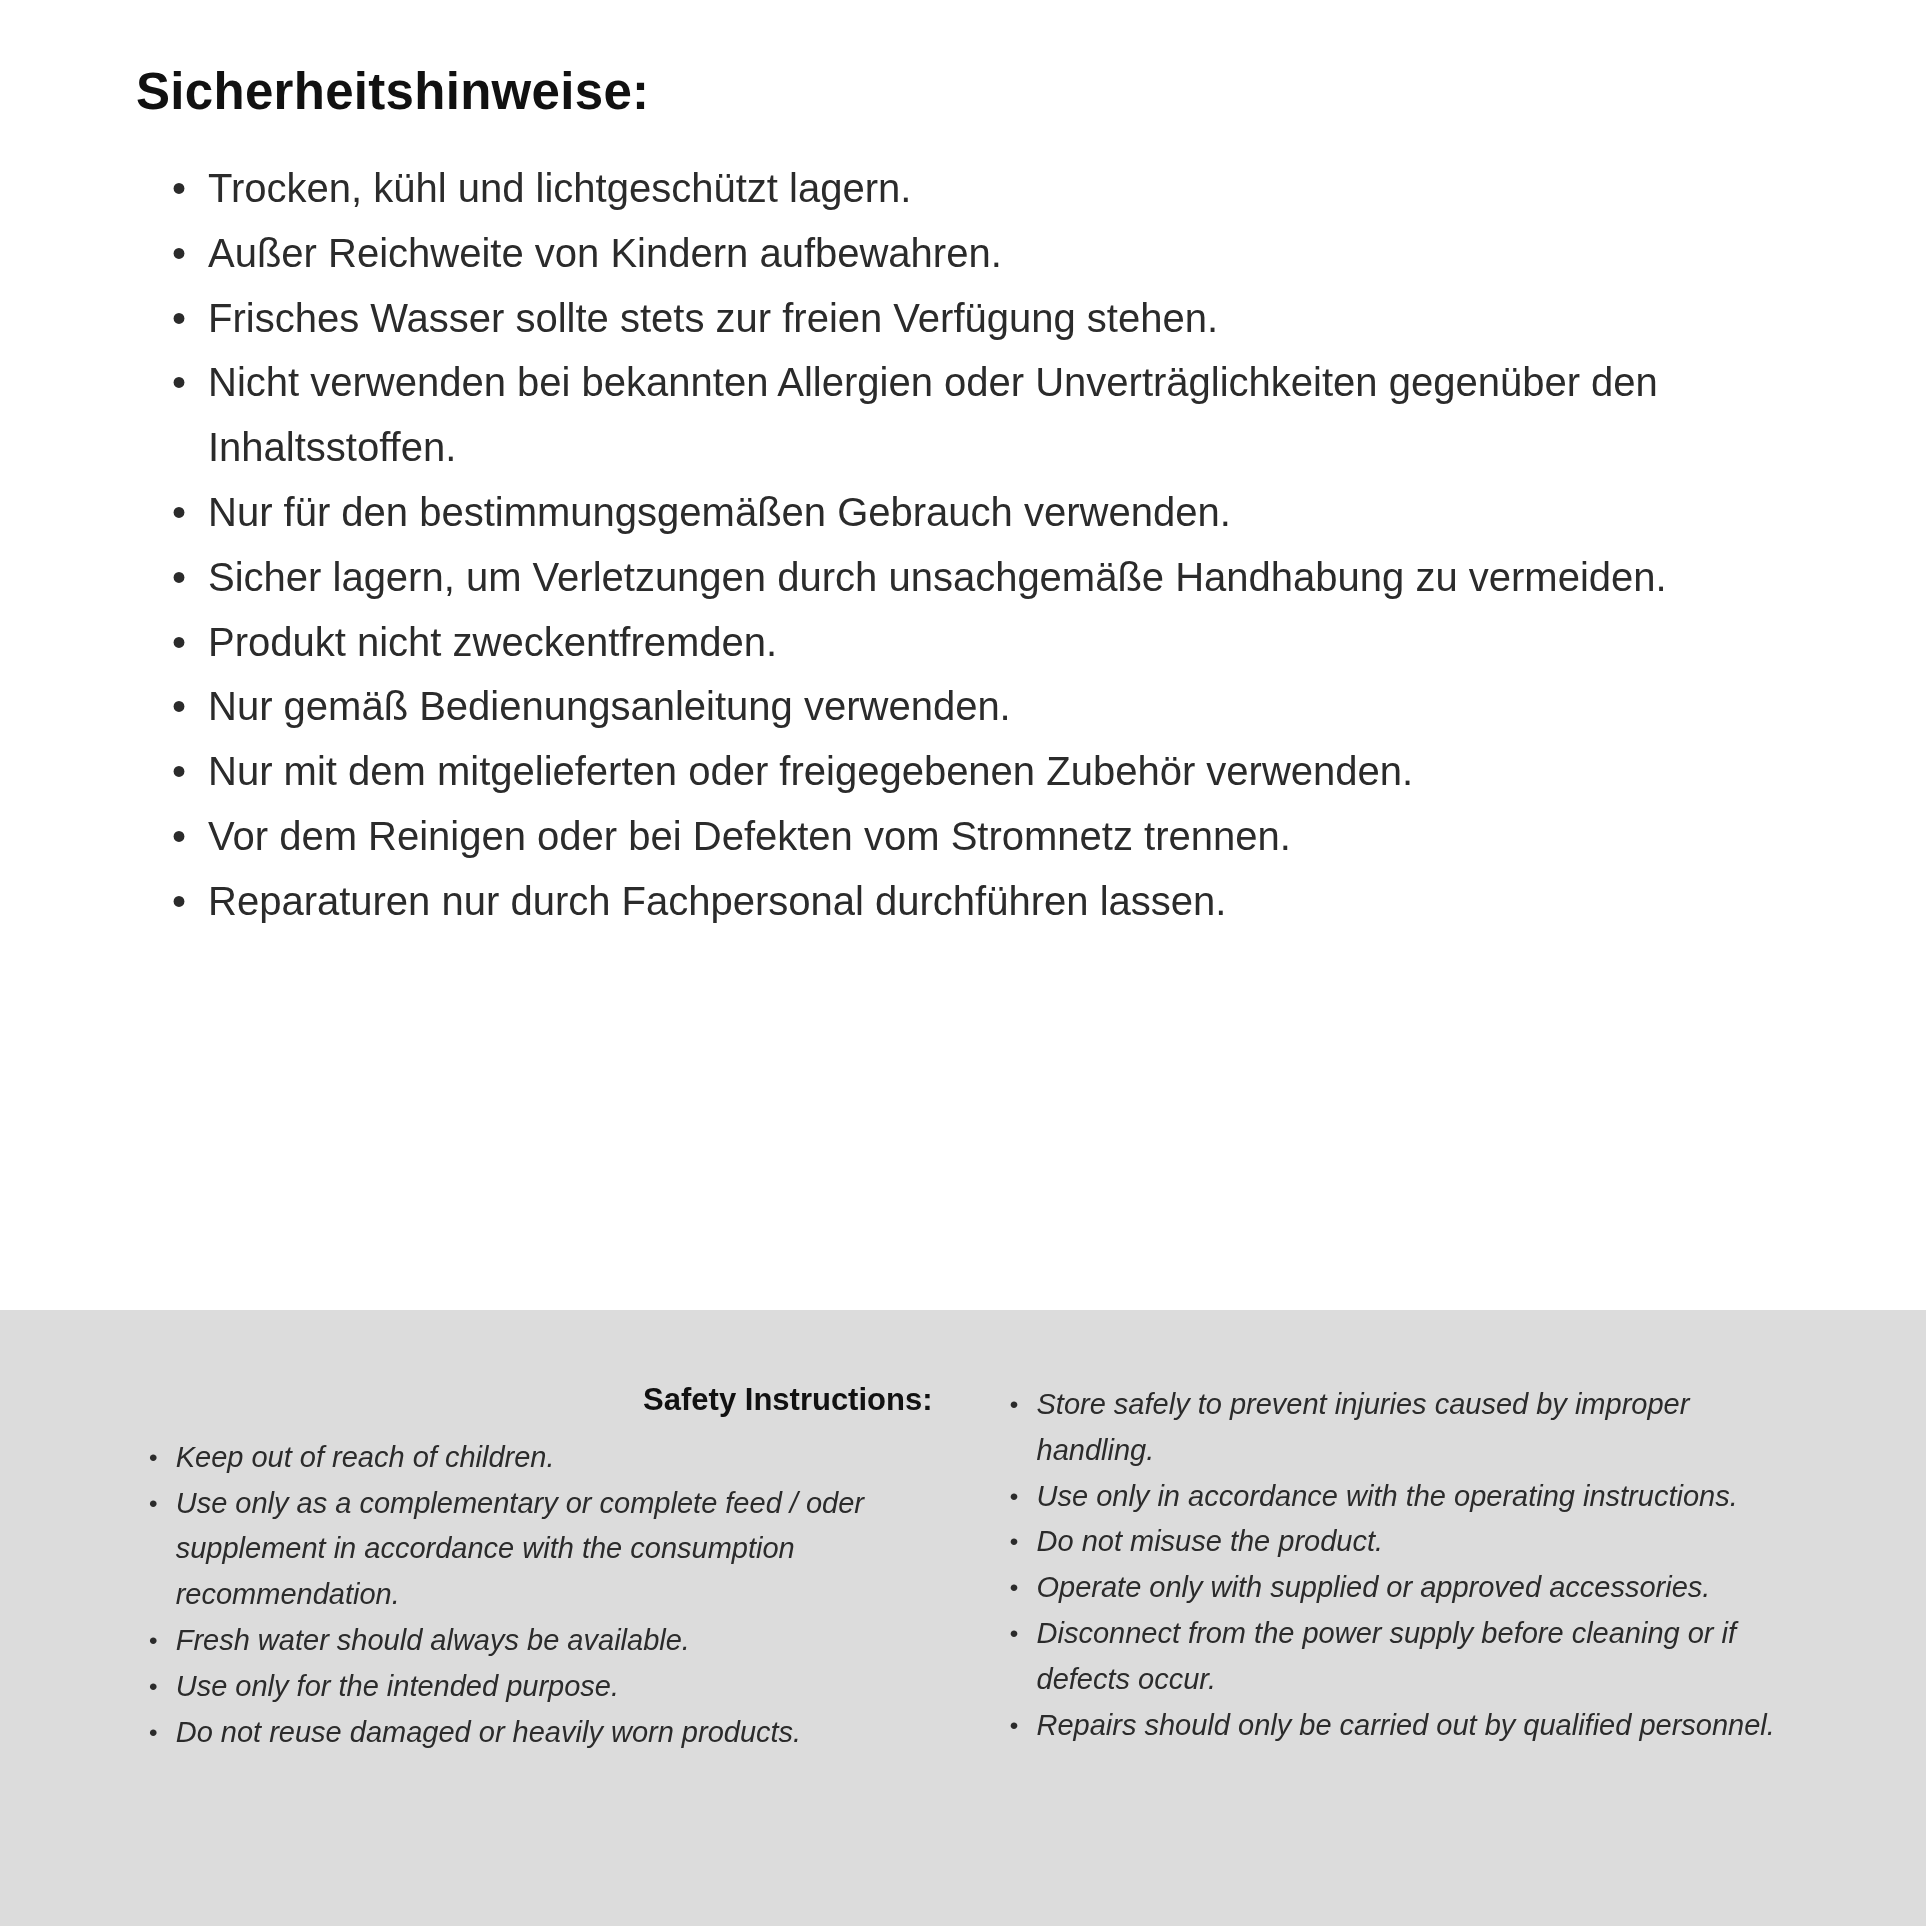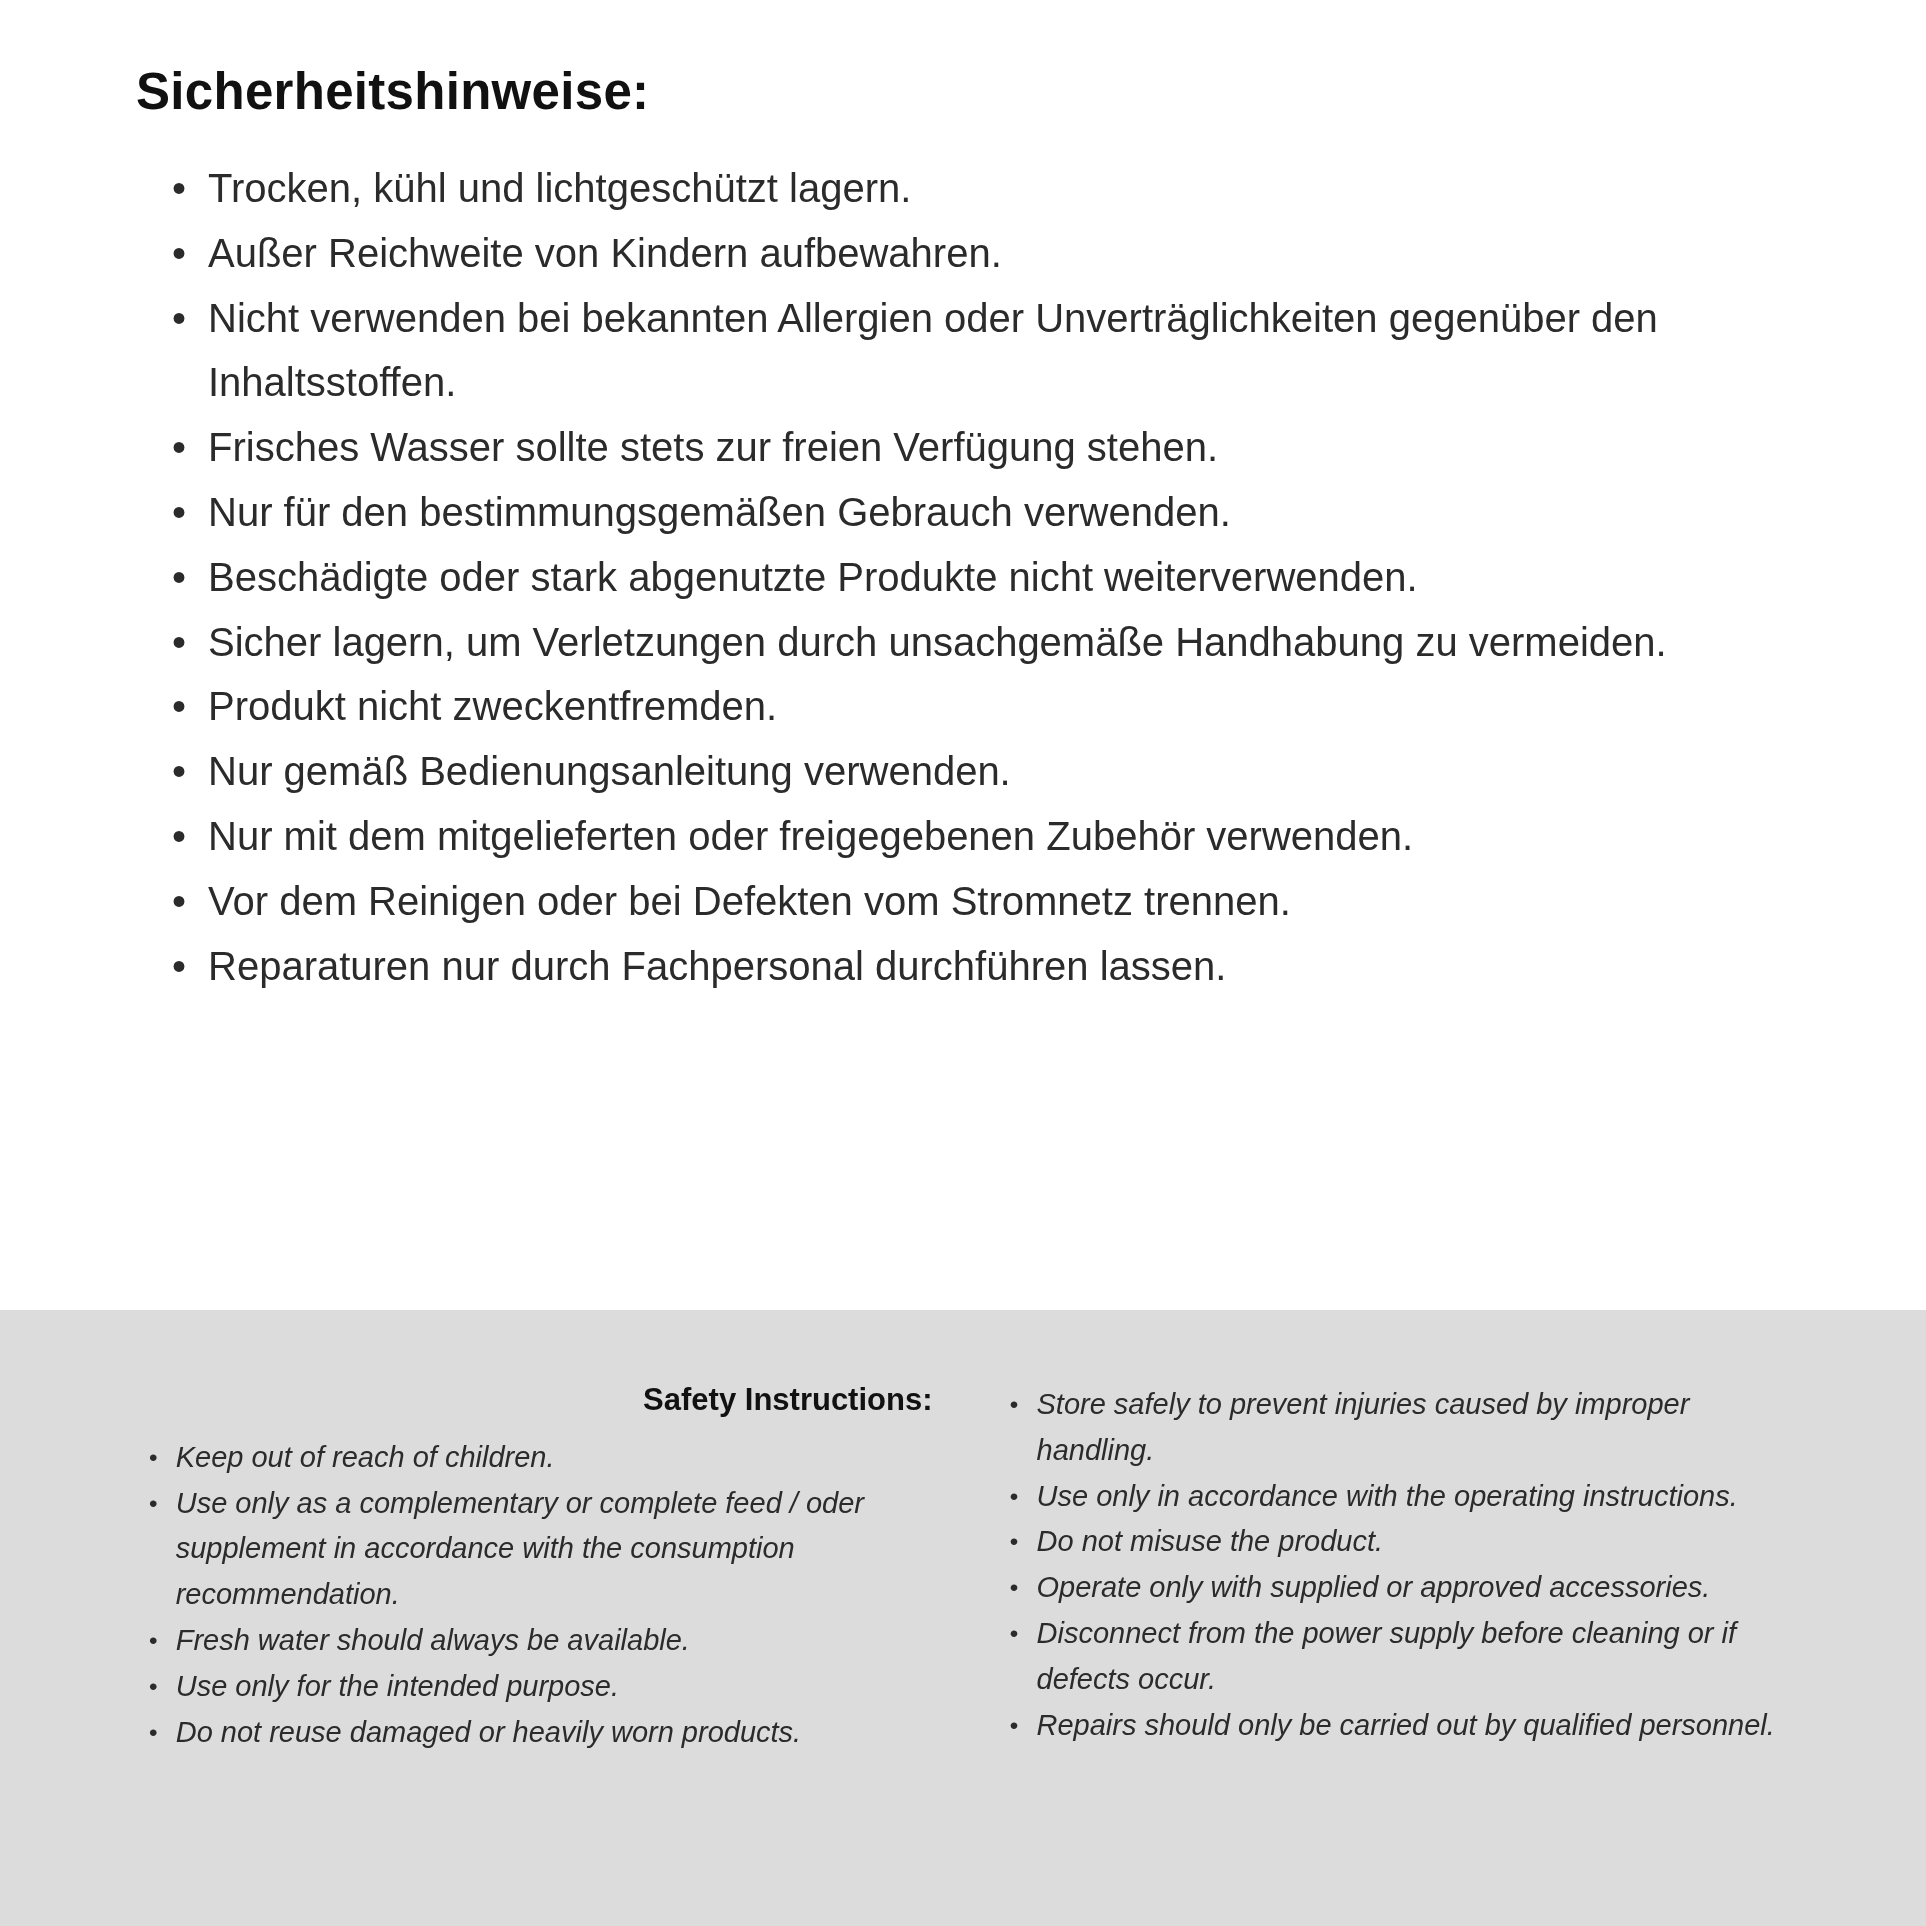--- a/index.html
+++ b/index.html
@@ -104,24 +104,23 @@
 </head>
 <body>
 
 <div class="page">
 
   <section class="german-section">
     <h1 class="german-title">Sicherheitshinweise:</h1>
     <ul class="german-list">
         <li>Trocken, kühl und lichtgeschützt lagern.</li>
         <li>Außer Reichweite von Kindern aufbewahren.</li>
+        <li>Frisches Wasser sollte stets zur freien Verfügung stehen.</li>
         <li>Nicht verwenden bei bekannten Allergien oder Unverträglichkeiten gegenüber den Inhaltsstoffen.</li>
-        <li>Frisches Wasser sollte stets zur freien Verfügung stehen.</li>
         <li>Nur für den bestimmungsgemäßen Gebrauch verwenden.</li>
-        <li>Beschädigte oder stark abgenutzte Produkte nicht weiterverwenden.</li>
         <li>Sicher lagern, um Verletzungen durch unsachgemäße Handhabung zu vermeiden.</li>
         <li>Produkt nicht zweckentfremden.</li>
         <li>Nur gemäß Bedienungsanleitung verwenden.</li>
         <li>Nur mit dem mitgelieferten oder freigegebenen Zubehör verwenden.</li>
         <li>Vor dem Reinigen oder bei Defekten vom Stromnetz trennen.</li>
         <li>Reparaturen nur durch Fachpersonal durchführen lassen.</li>
       </ul>
   </section>
 
   <section class="english-section">

